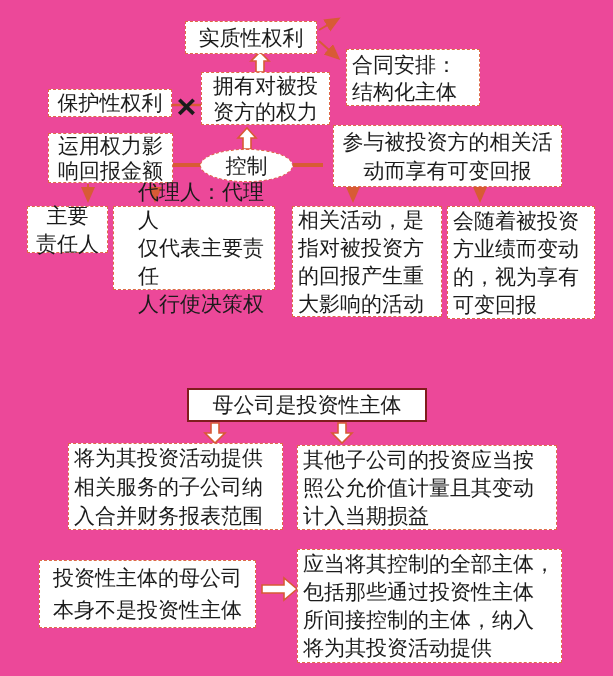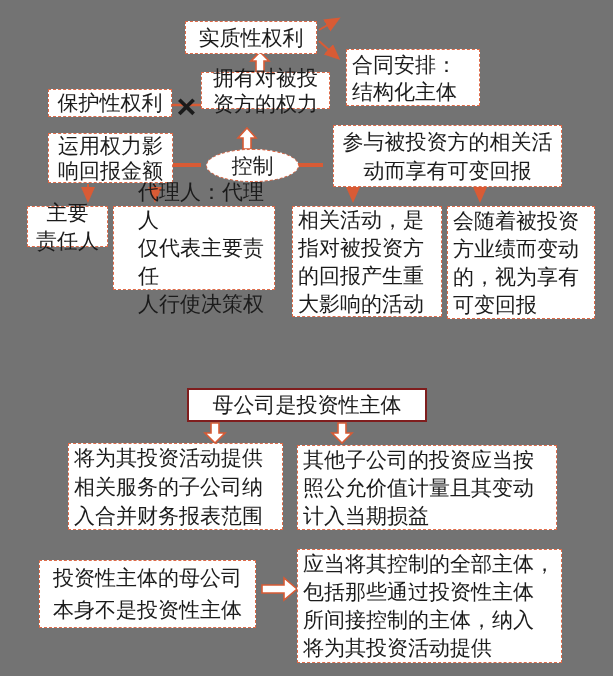--- a/index.html
+++ b/index.html
@@ -5,21 +5,21 @@
   html, body {
     margin: 0;
     padding: 0;
     background: #ffffff;
     font-family: "Liberation Sans", "DejaVu Sans", sans-serif;
   }
   #canvas {
     position: relative;
     width: 613px;
     height: 676px;
-    background: #737373;
+    background: #ec4899;
     overflow: hidden;
   }
   #connectors {
     position: absolute;
     left: 0; top: 0;
     width: 613px; height: 676px;
   }
   .box {
     position: absolute;
     box-sizing: border-box;
@@ -90,36 +90,36 @@
 
     <path d="M262,585 L284,585 L284,578 L297,589 L284,600 L284,593 L262,593 Z" fill="#ffffff" stroke="#d85b35" stroke-width="1.6"></path>
   </svg>
 
   <div class="box" style="left:185px; top:21px; width:132px; height:33px;">实质性权利</div>
 
 
   <div class="box left" style="left:346px; top:49px; width:134px; height:57px; line-height:27px;">合同安排：
 结构化主体</div>
 
-  <div class="box" style="left:201px; top:72px; width:129px; height:37px; line-height:26px;">拥有对被投
+  <div class="box" style="left:201px; top:72px; width:129px; height:53px; line-height:26px;">拥有对被投
 资方的权力</div>
 
   <div class="box" style="left:48px; top:89px; width:124px; height:28px;">保护性权利</div>
 
   <span class="cross" style="left:172px; top:91px; width:29px; text-align:center;">×</span>
 
   <div class="box" style="left:48px; top:133px; width:125px; height:50px; line-height:25px;">运用权力影
 响回报金额</div>
 
-  <div class="box ellipse" style="left:206px; top:149px; width:93px; height:33px;">控制</div>
+  <div class="box ellipse" style="left:200px; top:149px; width:93px; height:33px;">控制</div>
 
   <div class="box" style="left:333px; top:125px; width:229px; height:62px; line-height:29px;">参与被投资方的相关活
 动而享有可变回报</div>
 
-  <div class="box" style="left:27px; top:206px; width:81px; height:41px;">主要
+  <div class="box" style="left:27px; top:206px; width:81px; height:47px;">主要
 责任人</div>
 
   <div class="box left" style="left:113px; top:206px; width:162px; height:84px;padding-left:24px;">代理人：代理人
 仅代表主要责任
 人行使决策权</div>
 
   <div class="box left" style="left:292px; top:206px; width:150px; height:111px;">相关活动，是
 指对被投资方
 的回报产生重
 大影响的活动</div>

